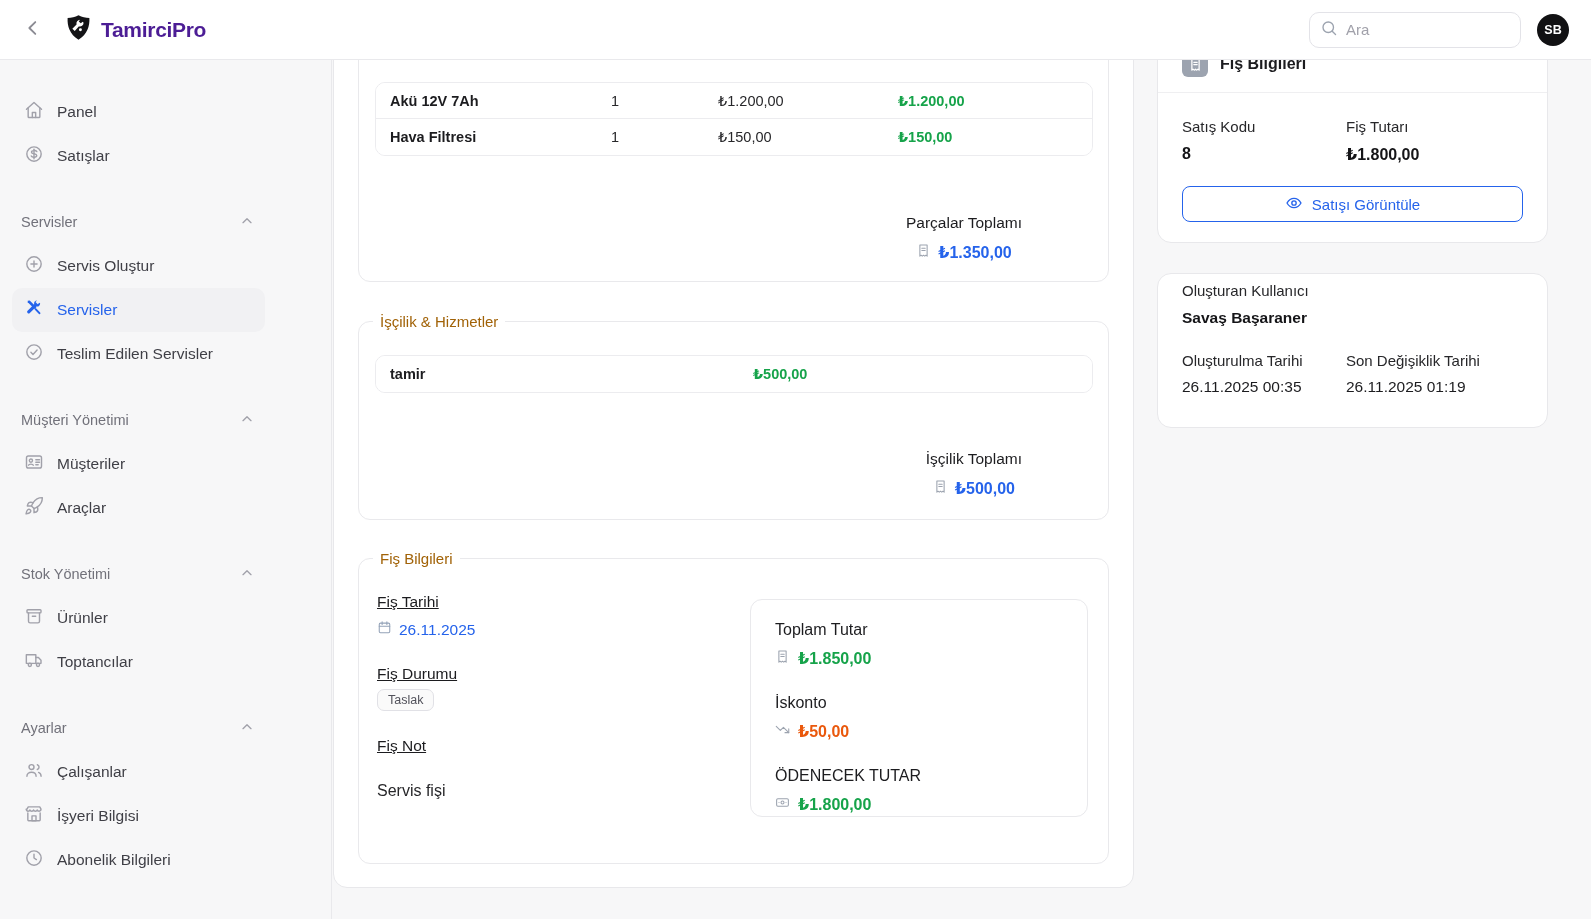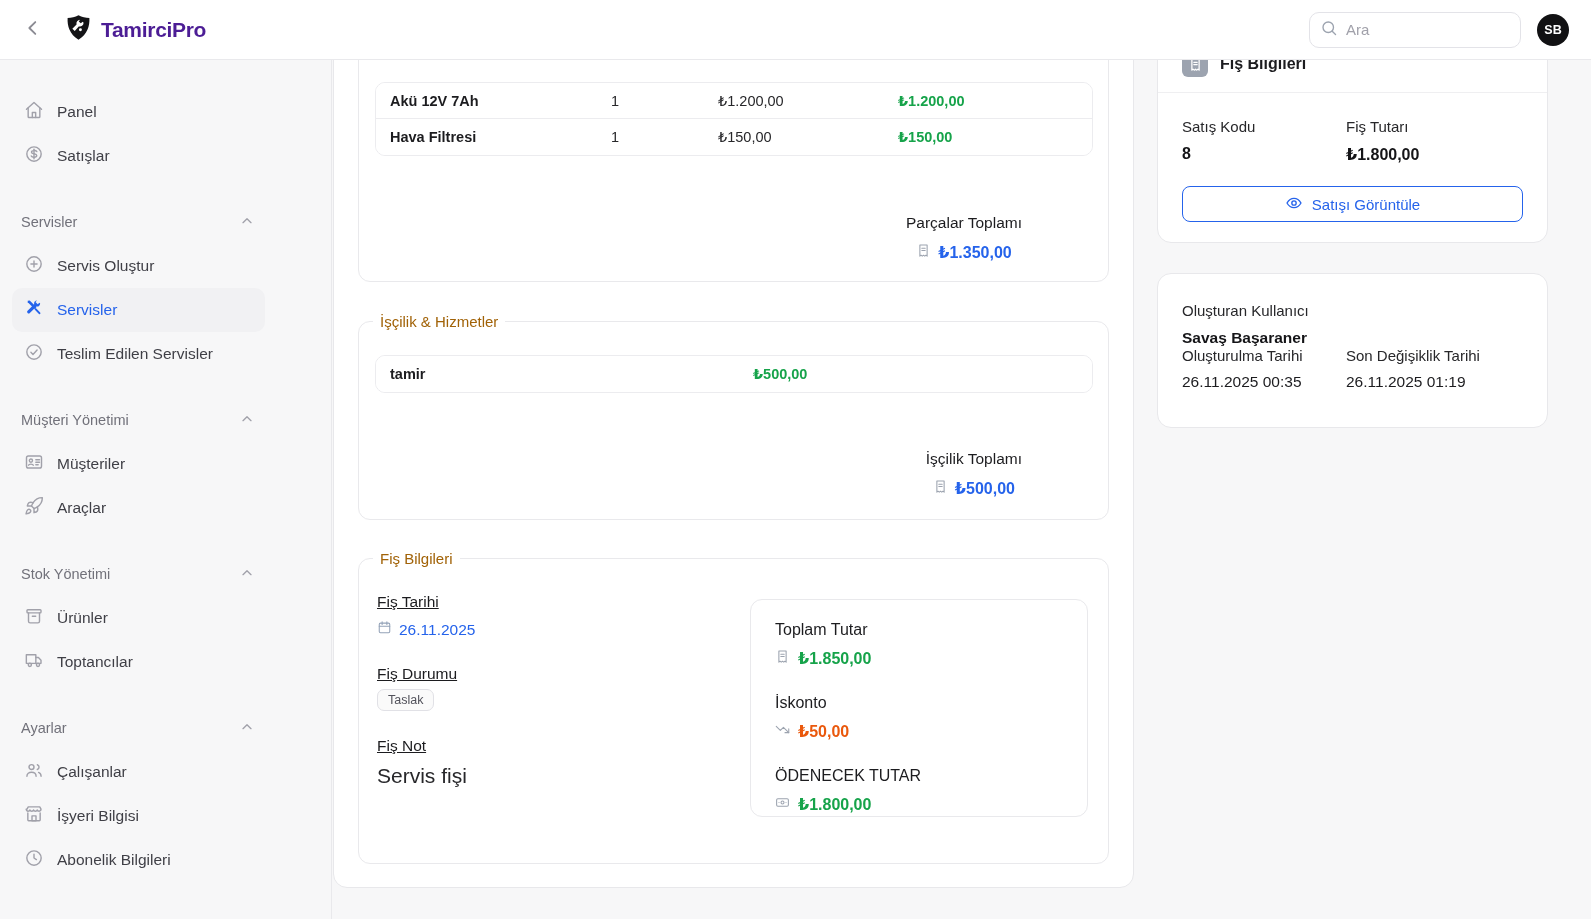--- a/index.html
+++ b/index.html
@@ -61,42 +61,42 @@
   .orange { color:#ea580c; font-weight:700; }
 
   .totals { position:absolute; display:flex; flex-direction:column; align-items:center; gap:11px; }
   .t-label { font-size:15.5px; color:#1c1c1f; }
   .t-value { display:flex; align-items:center; gap:7px; font-size:16px; font-weight:700; color:#2563eb; }
 
   .f-label { position:absolute; left:18px; font-size:15.5px; font-weight:500; color:#1c1c1f;text-decoration:underline; }
   .date-row { position:absolute; left:18px; display:flex; align-items:center; gap:7px; font-size:15.5px; color:#2563eb; }
   .badge { position:absolute; left:18px; padding:3px 10px; border:1px solid #e1e1e6; border-radius:7px;
     background:#fafafa; color:#52525b; font-size:12.5px; }
-  .note { position:absolute; left:18px; font-size:21px; color:#27272a; }
+  .note { position:absolute; left:18px; font-size:16px; color:#27272a;margin-top:18px; }
 
   .summary-card { position:absolute; left:391px; top:40px; width:338px; height:218px;
     border:1px solid #e9e9ec; border-radius:12px; padding:21px 24px; }
   .s-label { font-size:16px; color:#1c1c1f; margin-bottom:10px; }
   .s-value { display:flex; align-items:center; gap:8px; font-size:16px; font-weight:700; }
   .s-group { margin-top:26px; }
 
   
   .rcard { position:absolute; background:#fff; border:1px solid #e8e8eb; border-radius:14px; }
   #rcard1 { left:825px; top:-30px; width:391px; height:213px; }
-  #rcard2 { left:825px; top:213px; width:391px; height:155px; padding:28px 24px; }
+  #rcard2 { left:825px; top:213px; width:391px; height:155px; padding:8px 24px; }
   .c1-head { display:flex; align-items:center; gap:12px; padding:20px 24px 15px; border-bottom:1px solid #efeff1; }
   .c1-icon { width:26px; height:26px; border-radius:6px; background:#9ca3af; display:flex; align-items:center; justify-content:center; }
   .c1-title { font-size:16px; font-weight:600; color:#1c1c1f; }
   .kv-grid { display:grid; grid-template-columns:164px 1fr; padding:25px 24px 0; }
   .kv-label { font-size:15px; color:#27272a; }
   .kv-value { font-size:16px; font-weight:700; color:#141417; margin-top:10px; }
   .view-btn { position:absolute; left:24px; right:24px; top:155px; height:36px; border:1px solid #2563eb;
     border-radius:8px; background:#fff; color:#2563eb; font-size:15px; display:flex; align-items:center;
     justify-content:center; gap:9px; cursor:pointer; font-family:inherit; }
-  .meta-grid { display:grid; grid-template-columns:164px 1fr; }
+  .meta-grid { display:grid; grid-template-columns:164px 1fr; margin-top:25px; }
   .meta-label { font-size:15px; color:#27272a; }
   .meta-value { font-size:15.5px; color:#1c1c1f; margin-top:9px; }
   .meta-name { font-size:15.5px; font-weight:700; color:#141417; margin-top:10px; }
 </style>
 </head>
 <body>
 
 <div class="page">
 
   <header class="topbar">

